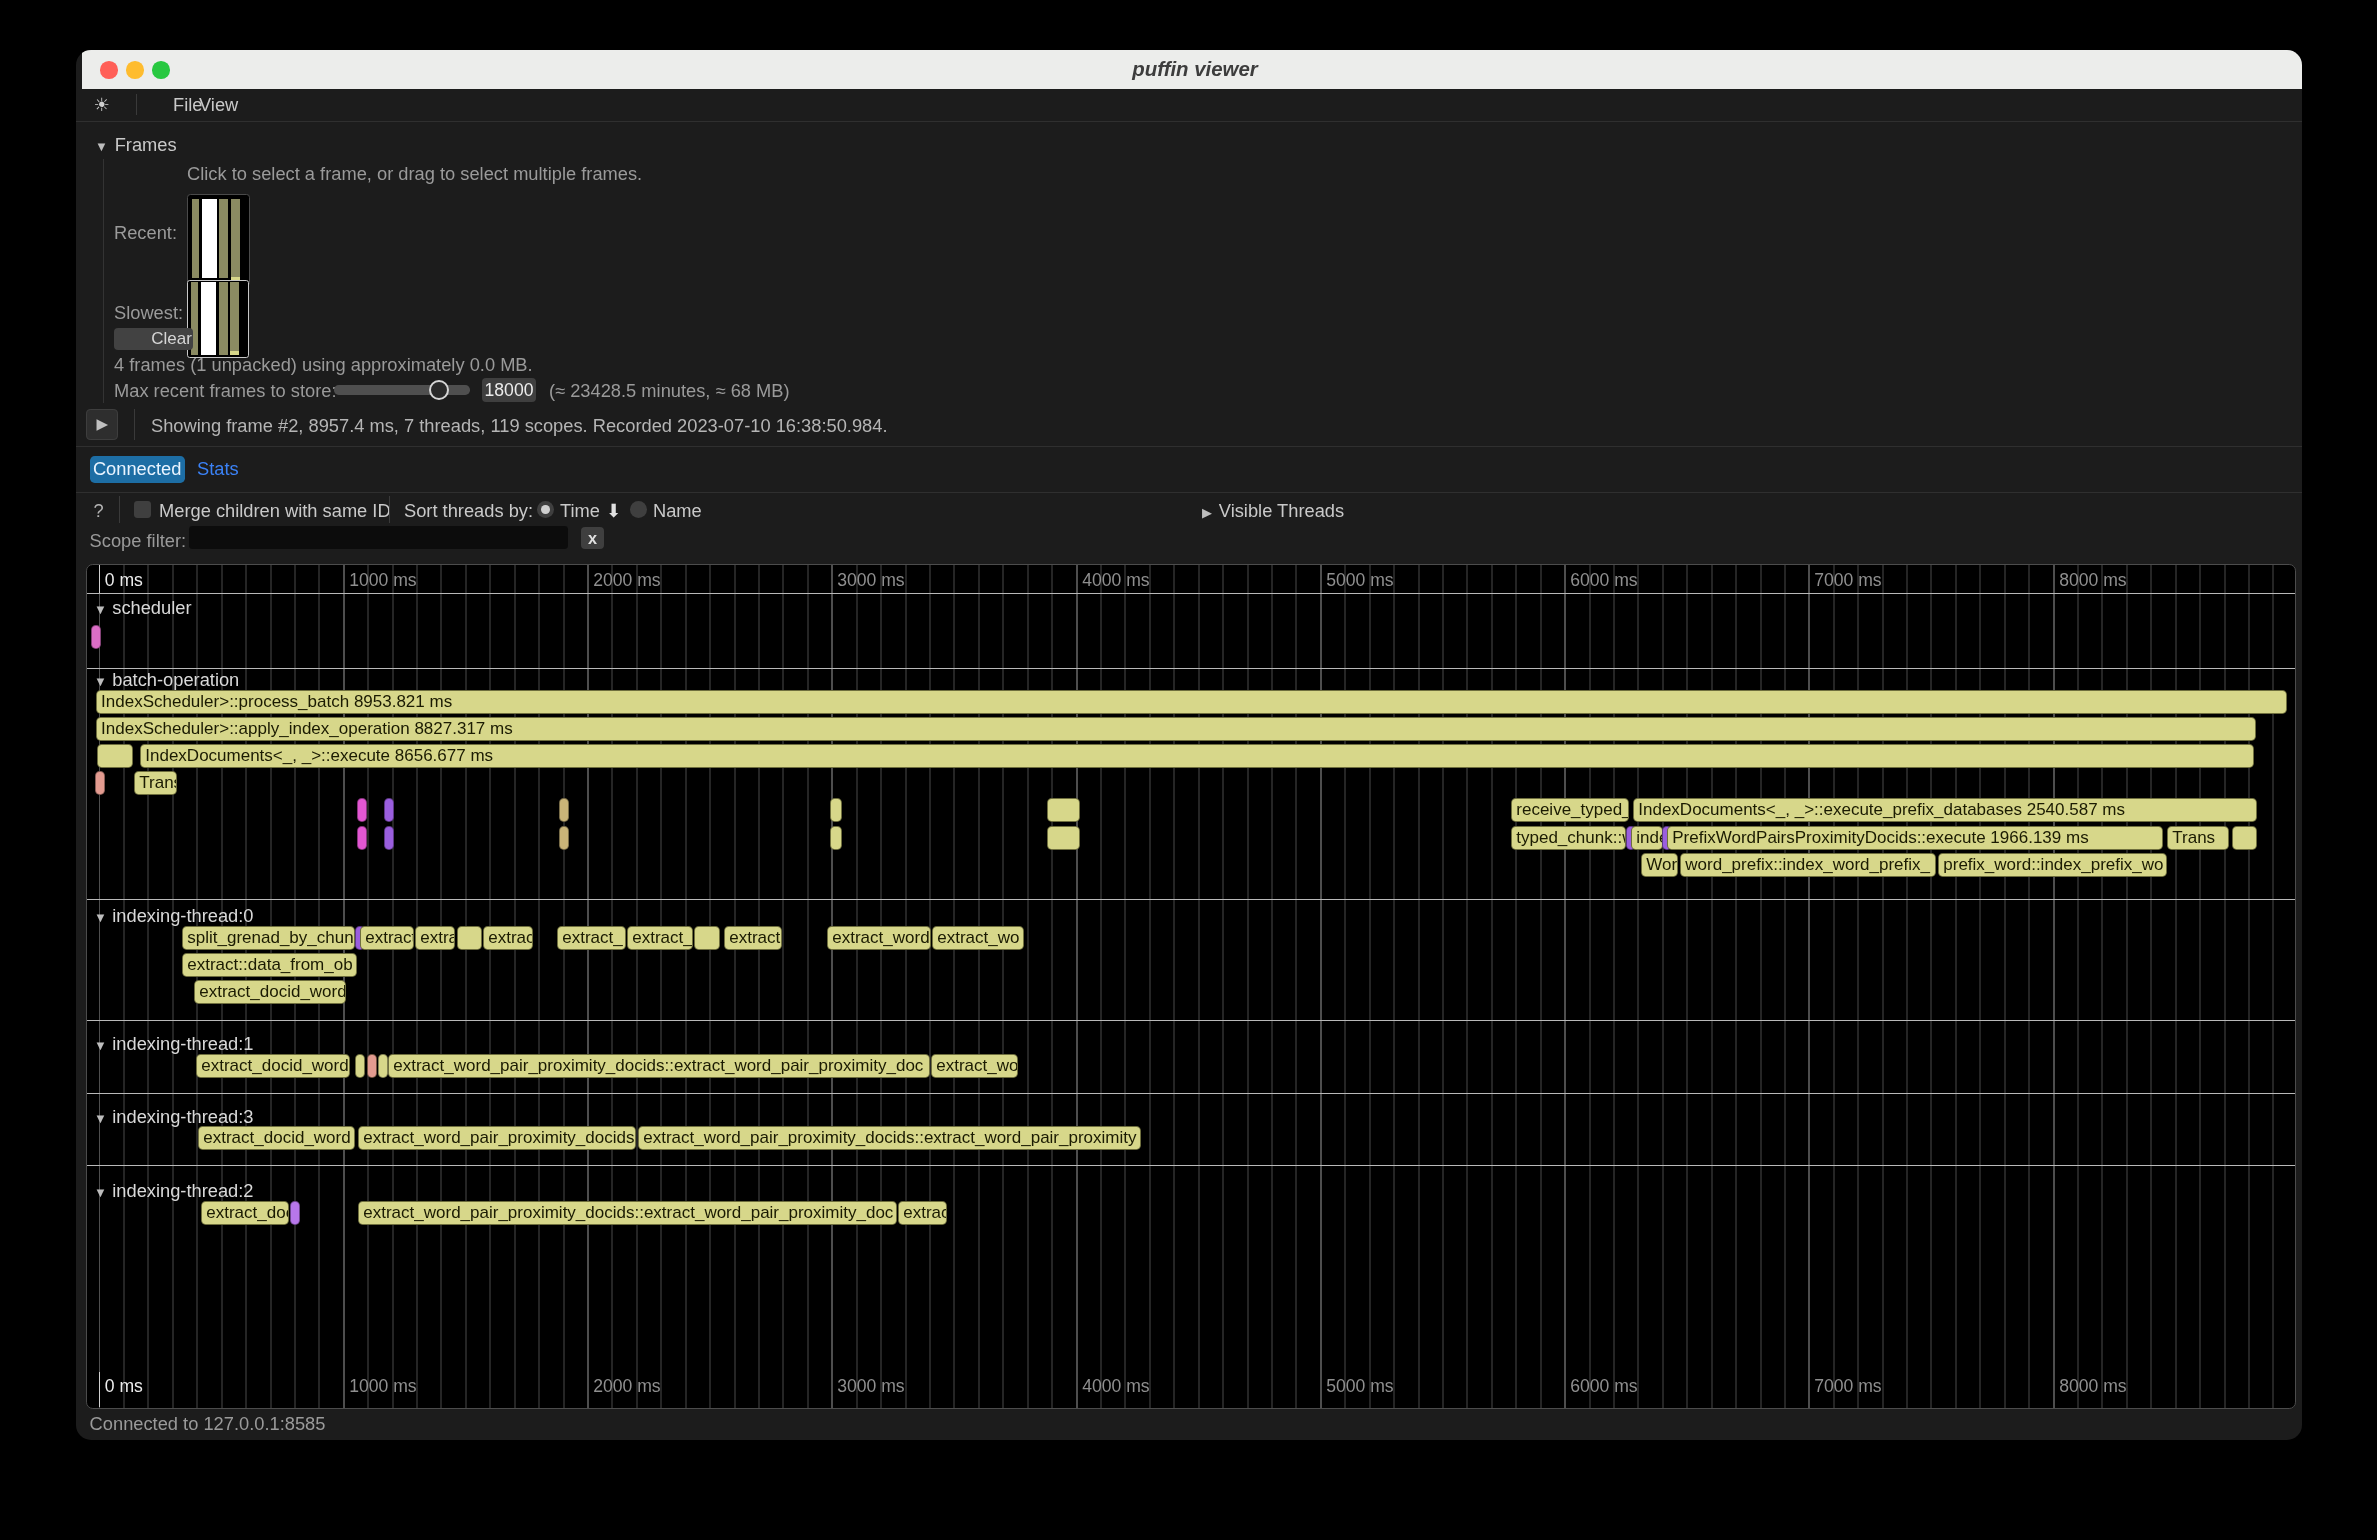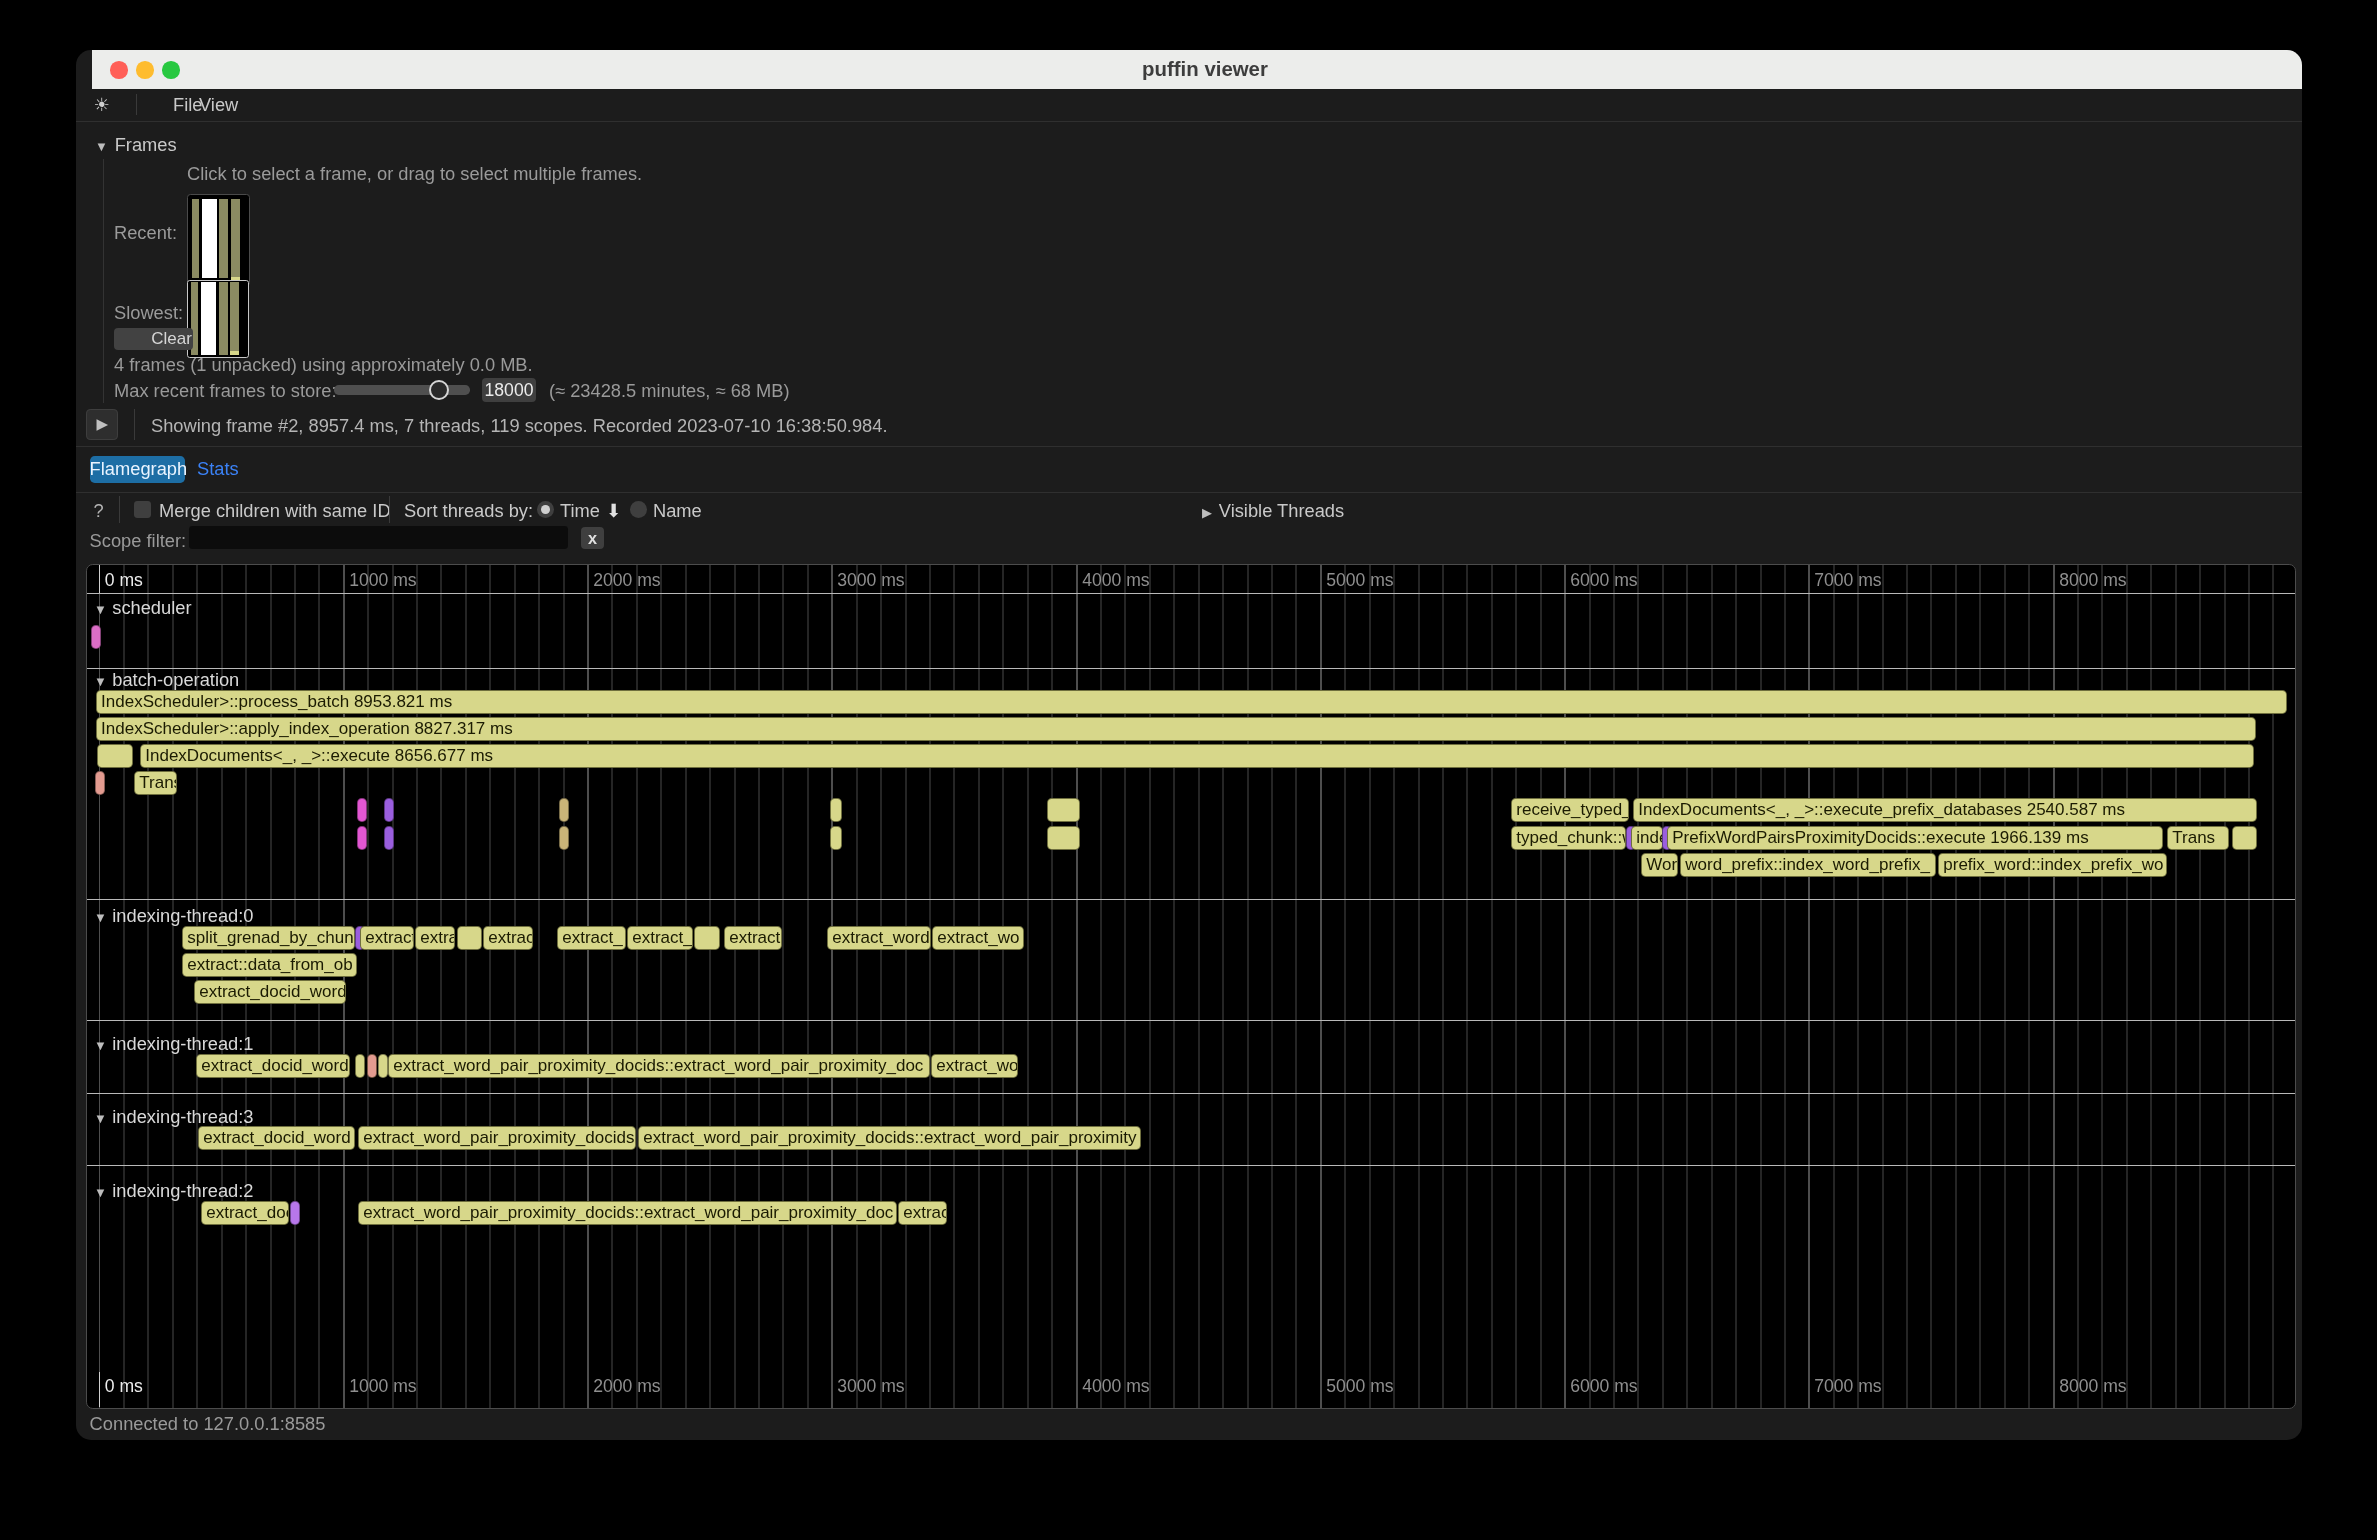--- a/index.html
+++ b/index.html
@@ -1,21 +1,21 @@
 <!DOCTYPE html>
 <html style="font-size:11px"><head>
 <meta charset="utf-8">
 <style>
   html,body{margin:0;padding:0;background:#000;}
   body{width:2377px;height:1540px;position:relative;overflow:hidden;
        font-family:"Liberation Sans",sans-serif;-webkit-font-smoothing:antialiased;}
   
   #window{position:absolute;left:76px;top:50px;width:2226px;height:1390px;
           background:#1c1c1c;border-radius:15px;overflow:hidden;}
-  #titlebar{position:absolute;left:16px;top:0;width:100%;height:39px;background:#ecedeb;}
+  #titlebar{position:absolute;left:6px;top:0;width:100%;height:39px;background:#ecedeb;font-style:italic;}
   #title{position:absolute;left:0;top:0;width:100%;height:39px;line-height:39px;text-align:center;
          font-weight:bold;font-size:20.4px;color:#3d3d3d;}
   .light{position:absolute;top:11px;width:17.6px;height:17.6px;border-radius:50%;}
   
   #menubar{position:absolute;left:0;top:39px;width:100%;height:32px;border-bottom:1.4px solid #2f2f2f;}
   .menu-item{position:absolute;top:0;height:32px;line-height:32px;font-size:18.3px;color:#c9c9c9;}
   .vline{position:absolute;width:1.4px;background:#3a3a3a;}
   .hline{position:absolute;left:0;width:100%;height:1.4px;background:#2f2f2f;}
   
   .txt{position:absolute;font-size:18.3px;color:#9a9a9a;white-space:nowrap;}
@@ -116,21 +116,21 @@
   <div id="slider-handle" style="left:353px;top:330px;"></div>
   <div id="value-box" style="left:406px;top:328px;width:54px;height:24.4px;line-height:24.4px;">18000</div>
   <div class="txt" style="left:473px;top:330px;">(≈ 23428.5 minutes, ≈ 68 MB)</div>
 
   <div id="play-btn" style="left:10.2px;top:359px;width:32px;height:30.5px;line-height:28px;">▶</div>
   <div class="vline" style="left:58px;top:359px;height:30.5px;"></div>
   <div class="txt" style="left:75px;top:365px;color:#b5b5b5;">Showing frame #2, 8957.4 ms, 7 threads, 119 scopes. Recorded 2023-07-10 16:38:50.984.</div>
 
   <div class="hline" style="top:396px;"></div>
 
-  <div class="tab active" style="left:13.6px;top:406px;width:95px;">Flamegraph</div>
+  <div class="tab active" style="left:13.6px;top:406px;width:95px;">Connected</div>
   <div class="tab inactive" style="left:121px;top:406px;width:41px;">Stats</div>
   <div class="hline" style="top:442px;"></div>
 
   <div class="txt" style="left:17.6px;top:450px;color:#b4b4b4;">?</div>
   <div class="vline" style="left:43px;top:446px;height:27px;"></div>
   <div class="checkbox" style="left:58px;top:451px;"></div>
   <div class="txt txt-bright" style="left:83px;top:450px;">Merge children with same ID</div>
   <div class="vline" style="left:313px;top:446px;height:27px;"></div>
   <div class="txt txt-bright" style="left:328px;top:450px;">Sort threads by:</div>
   <div class="radio sel" style="left:461px;top:451px;"></div>

